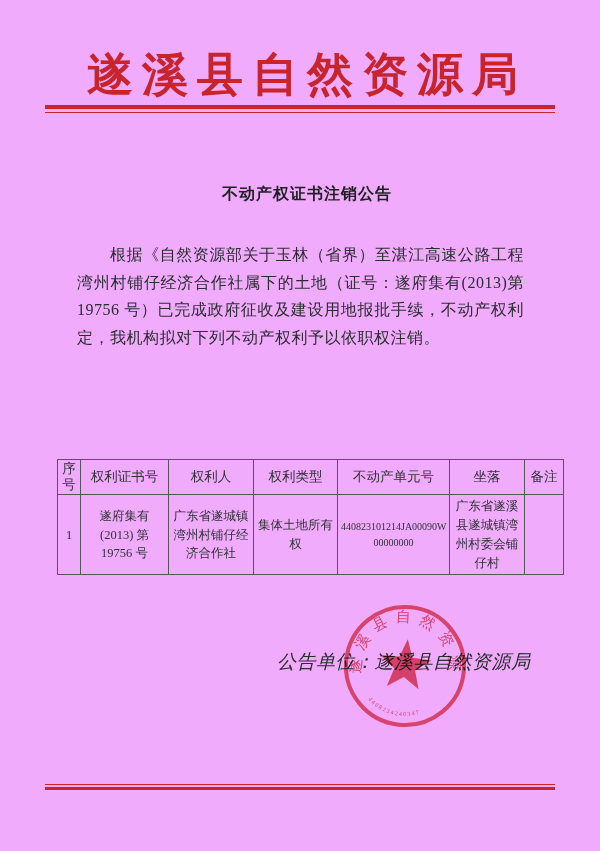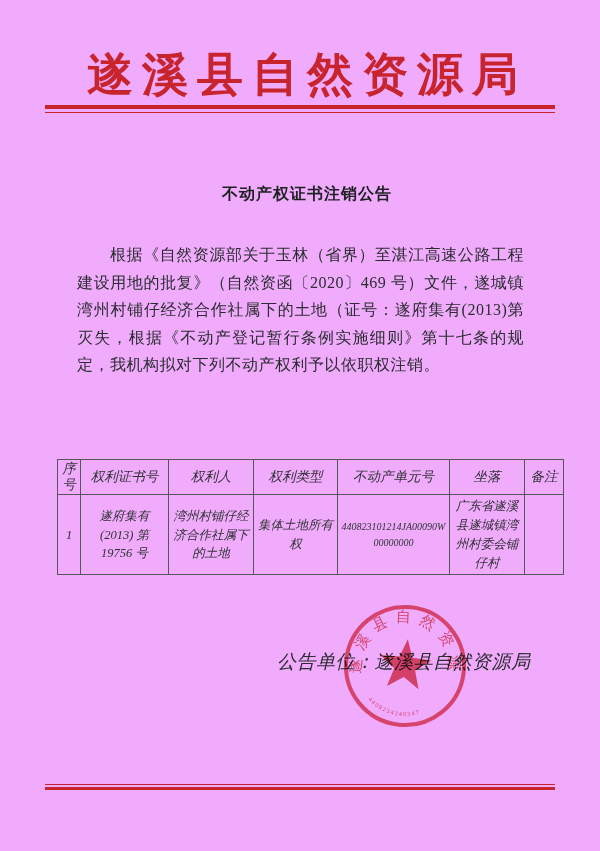--- a/index.html
+++ b/index.html
@@ -48,21 +48,20 @@
   .body-text .line { text-align: justify; }
   .body-text .fill { text-align-last: justify; }
   .body-text .indent { text-indent: 33px; }
 
   table.notice-table {
     position: absolute;
     top: 459px; left: 57px;
     width: 506px;
     border-collapse: collapse;
     table-layout: fixed;
-    font-style: italic;
   }
   .notice-table th, .notice-table td {
     border: 1px solid #55565a;
     text-align: center;
     vertical-align: middle;
     font-weight: normal;
     color: #303234;
   }
   .notice-table th { height: 32px; font-size: 13.5px; padding: 1px 2px; line-height: 1.2; }
   .notice-table td { height: 72px; font-size: 12.5px; padding: 2px 3px; line-height: 1.5; }
@@ -111,23 +110,22 @@
   <div class="bureau">遂溪县自然资源局</div>
   <div class="rule-top">
     <div class="thick"></div>
     <div class="thin"></div>
   </div>
 
   <div class="doc-title">不动产权证书注销公告</div>
 
   <div class="body-text">
     <div class="line fill indent">根据《自然资源部关于玉林（省界）至湛江高速公路工程</div>
-    <div class="line fill">建设用地的批复》（自然资函〔2020〕469 号）文件，遂城镇</div>
     <div class="line fill">湾州村铺仔经济合作社属下的土地（证号：遂府集有(2013)第</div>
-    <div class="line fill">灭失，根据《不动产登记暂行条例实施细则》第十七条的规</div>
+    <div class="line fill">19756 号）已完成政府征收及建设用地报批手续，不动产权利</div>
     <div class="line">定，我机构拟对下列不动产权利予以依职权注销。</div>
   </div>
 
   <table class="notice-table">
     <colgroup>
       <col style="width:23px">
         <col style="width:88px">
         <col style="width:85px">
       <col style="width:84px">
         <col style="width:112px">
@@ -142,21 +140,21 @@
         <th>权利类型</th>
         <th>不动产单元号</th>
         <th>坐落</th>
         <th>备注</th>
       </tr>
     </thead>
     <tbody>
       <tr>
         <td>1</td>
         <td>遂府集有(2013) 第 19756 号</td>
-        <td>湾州村铺仔经济合作社属下的土地</td>
+        <td>广东省遂城镇湾州村铺仔经济合作社</td>
         <td>集体土地所有权</td>
         <td class="unit">440823101214JA00090W
 00000000</td>
         <td>广东省遂溪县遂城镇湾州村委会铺仔村</td>
         <td></td>
       </tr>
     </tbody>
   </table>
 
   <div class="footer-issuer">公告单位：遂溪县自然资源局</div>

